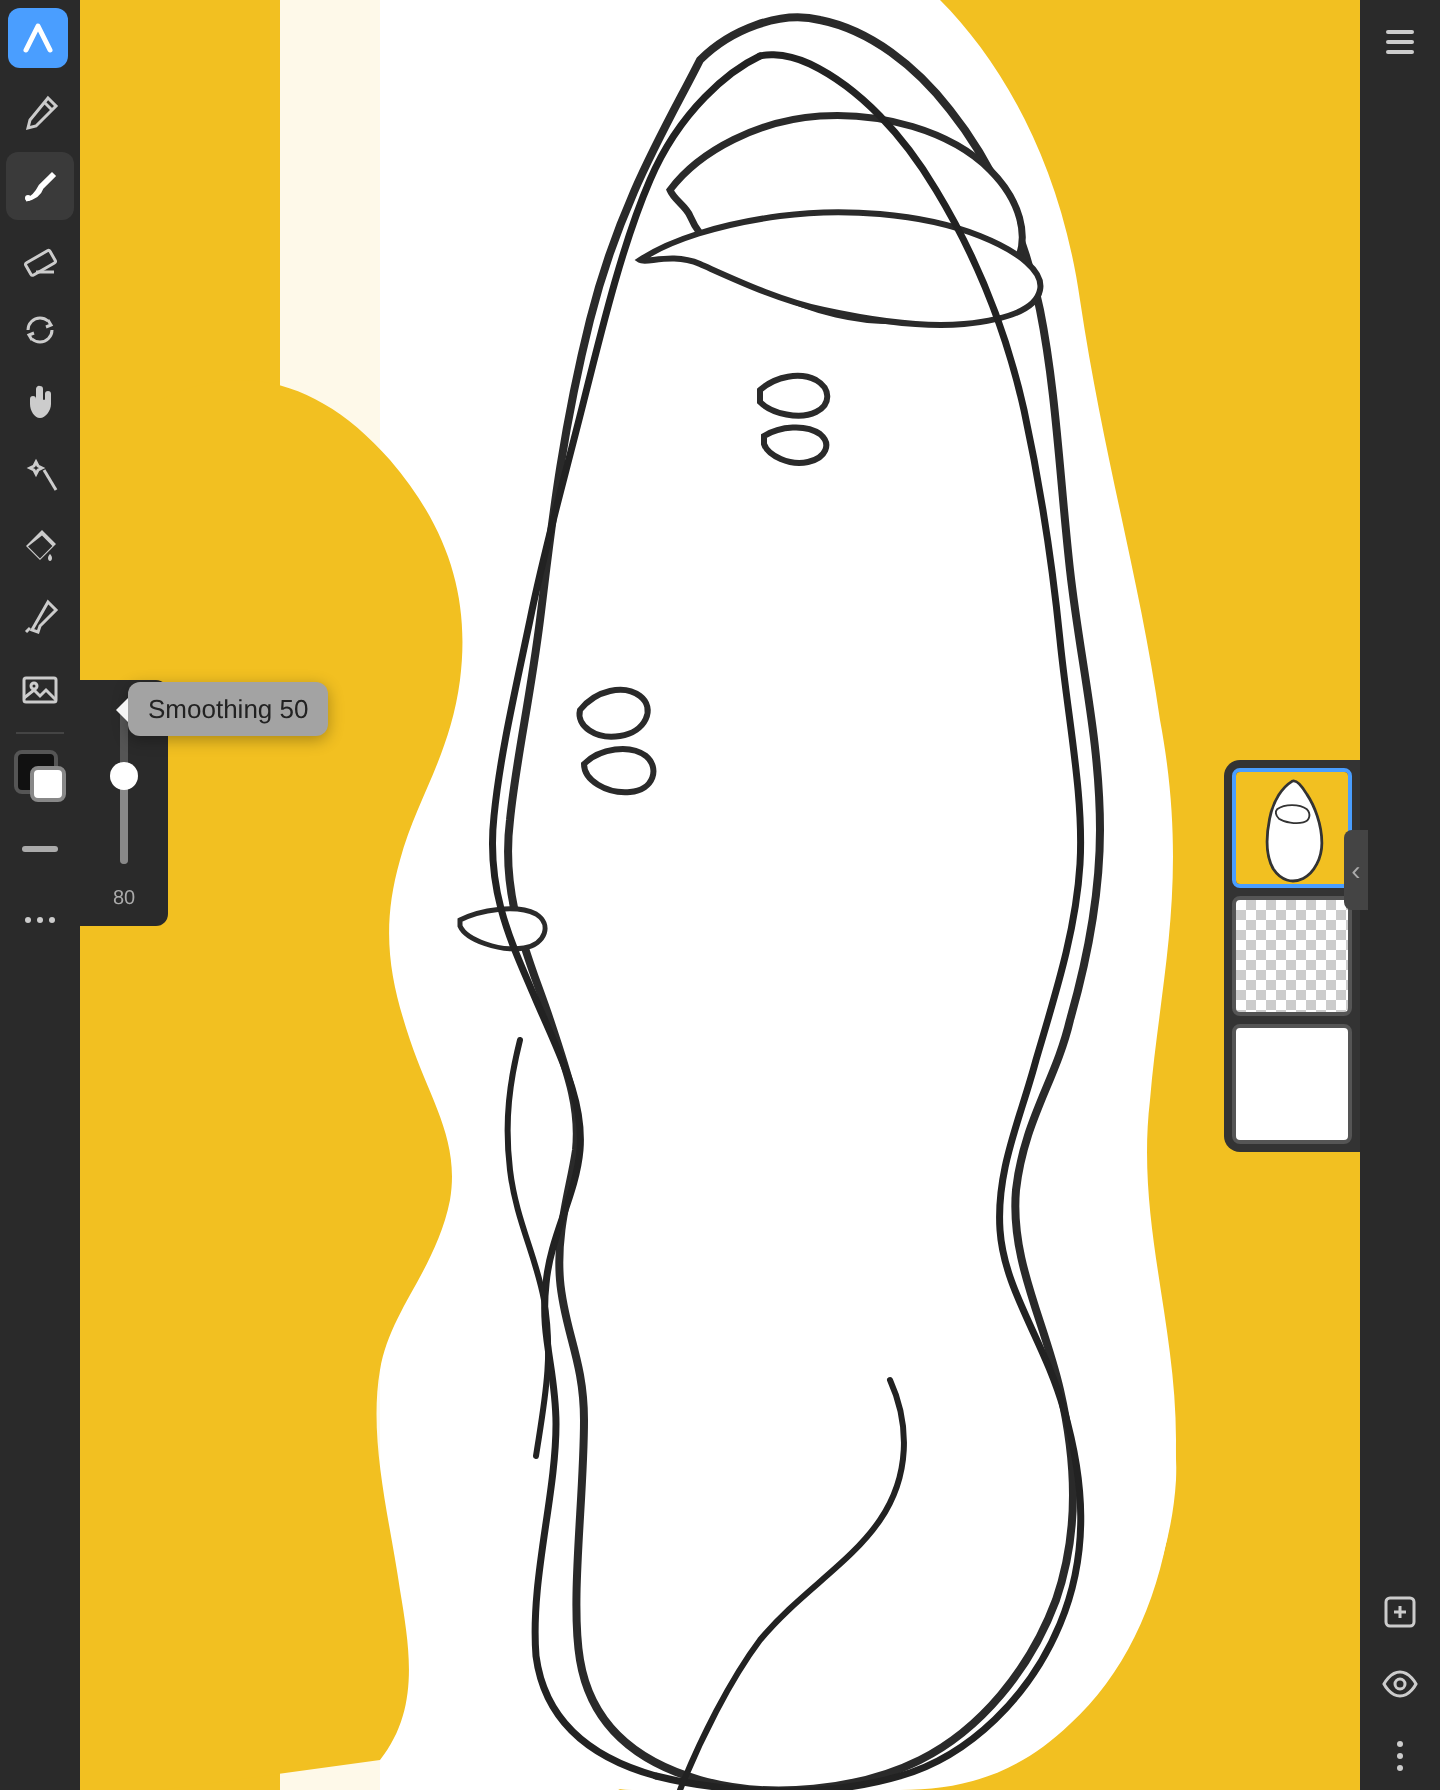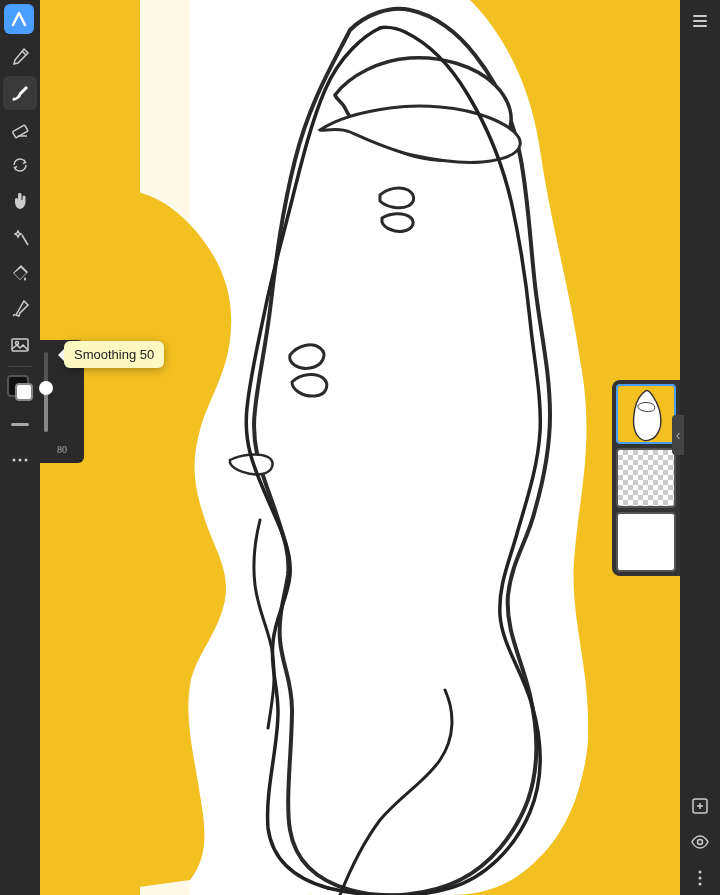--- a/index.html
+++ b/index.html
@@ -64,24 +64,24 @@
     
     #brush-panel {
       position: absolute;
       top: 340px;
       left: 40px;
       width: 44px;
       background: #2a2a2a;
       border-radius: 0 6px 6px 0;
       display: flex;
       flex-direction: column;
+      align-items: center;
       padding: 8px 4px;
       gap: 8px;
       z-index: 20;
-      font-family: Liberation Serif, serif;
     }
 
     #slider-track {
       width: 4px;
       height: 80px;
       background: #555;
       border-radius: 2px;
       position: relative;
       margin: 4px 0;
     }
@@ -118,21 +118,21 @@
     .color-swatch.white {
       background: white;
       border-color: #888;
     }
 
     
     #smoothing-tooltip {
       position: absolute;
       top: 341px;
       left: 64px;
-      background: #fef9c3;
+      background: #a3a3a3;
       color: #222;
       font-size: 13px;
       font-weight: 500;
       padding: 6px 10px;
       border-radius: 6px;
       white-space: nowrap;
       z-index: 30;
       box-shadow: 0 2px 8px rgba(0,0,0,0.3);
     }
     #smoothing-tooltip::before {

